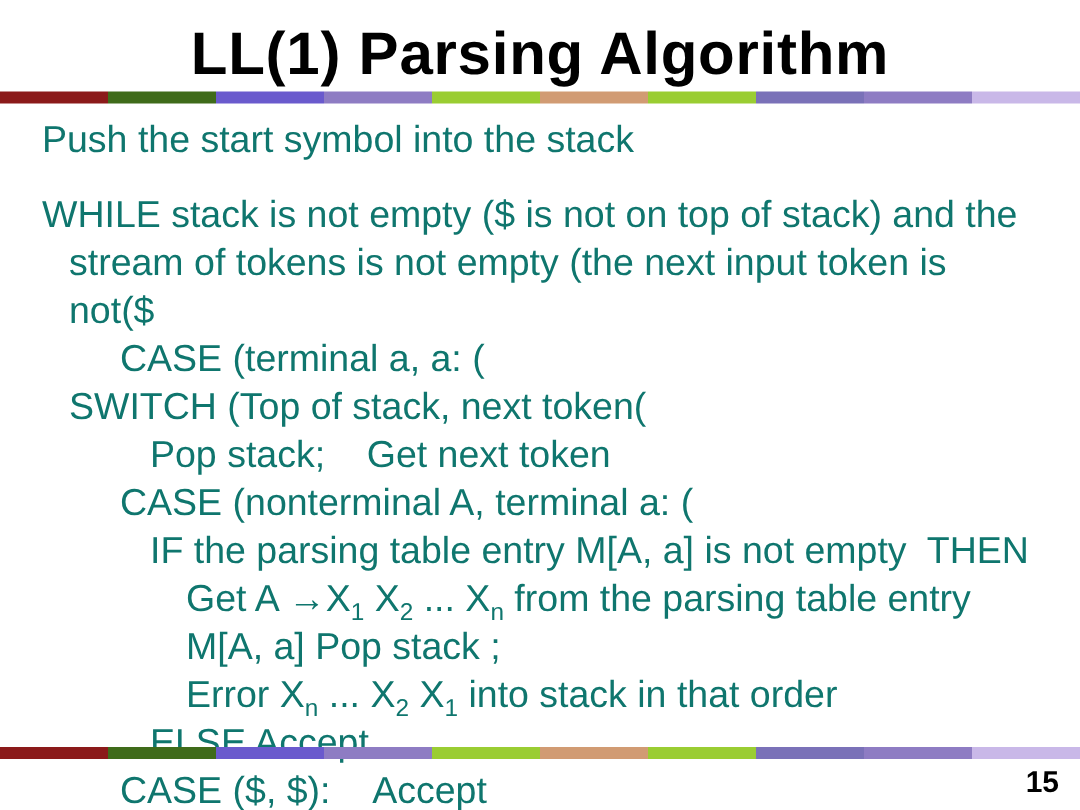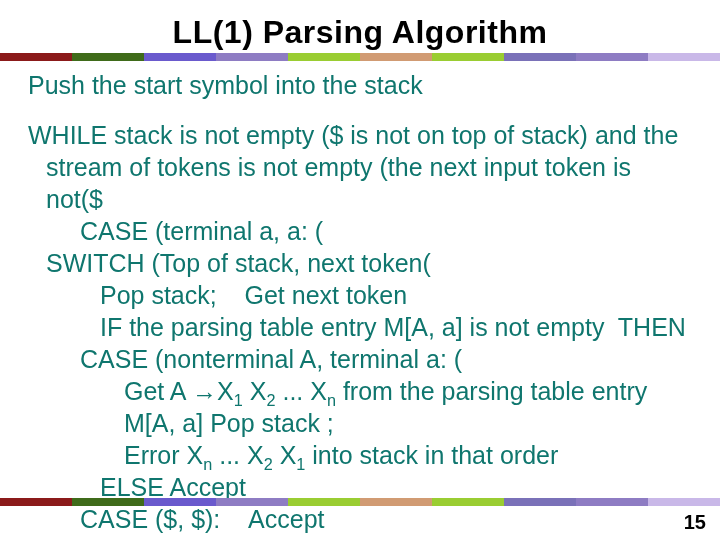--- a/index.html
+++ b/index.html
@@ -13,21 +13,21 @@
   }
   .slide {
     position: relative;
     width: 720px;
     height: 540px;
     box-sizing: border-box;
   }
   .title {
     text-align: center;
     font-weight: 900;
-    font-size: 32px;
+    font-size: 40px;
     color: #000;
     padding-top: 14px;
     letter-spacing: 0.5px;
   }
   .stripe {
     display: flex;
     width: 100%;
     height: 8px;
   }
   .stripe .seg { flex: 1; }
@@ -98,22 +98,22 @@
   </div>
 
   <div class="body">
     <div class="line">Push the start symbol into the stack</div>
     <div class="line" style="padding-left:0;margin-top:18px;">
       <span style="display:block; padding-left:18px; text-indent:-18px;">WHILE stack is not empty ($ is not on top of stack) and the stream of tokens is not empty (the next input token is not($</span>
     </div>
     <div class="line i2">CASE (terminal a, a: (</div>
     <div class="line i1">SWITCH (Top of stack, next token(</div>
     <div class="line i3">Pop stack;&nbsp;&nbsp;&nbsp;&nbsp;Get next token</div>
+    <div class="line i2">CASE (nonterminal A, terminal a: (</div>
     <div class="line i3">IF the parsing table entry M[A, a] is not empty&nbsp; THEN</div>
-    <div class="line i2">CASE (nonterminal A, terminal a: (</div>
     <div class="line i4">
       <span>Get A </span><span class="arrow">→</span><span>X</span><span class="sub">1</span><span> X</span><span class="sub">2</span><span> ... X</span><span class="sub">n</span><span> from the parsing table entry M[A, a] Pop stack ;</span>
     </div>
     <div class="line i4">
       <span>Error X</span><span class="sub">n</span><span> ... X</span><span class="sub">2</span><span> X</span><span class="sub">1</span><span> into stack in that order</span>
     </div>
     <div class="line i3">ELSE Accept</div>
     <div class="line i2">CASE ($, $):&nbsp;&nbsp;&nbsp;&nbsp;Accept</div>
     <div class="line i2">OTHER:&nbsp;&nbsp;&nbsp;&nbsp;&nbsp;&nbsp;&nbsp;&nbsp;&nbsp;&nbsp;&nbsp;Error</div>
   </div>

